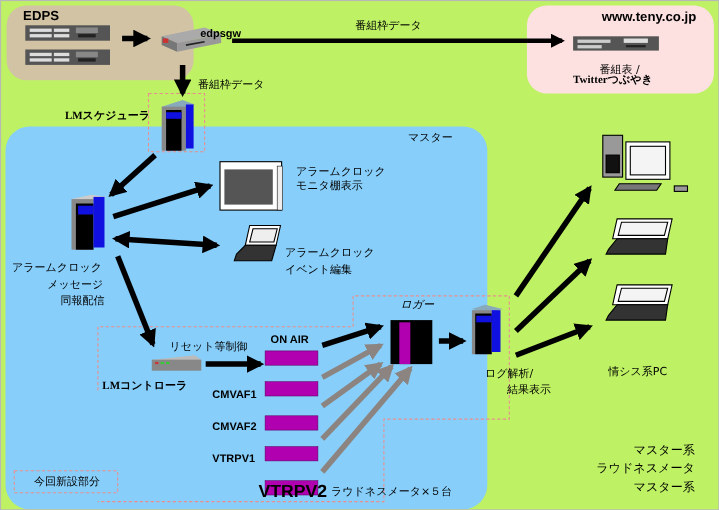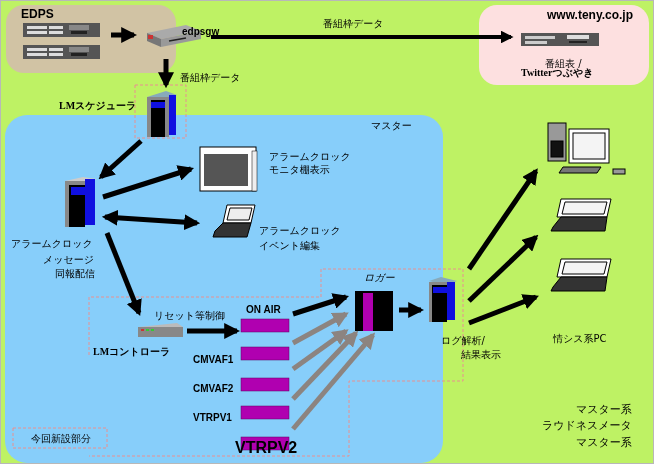--- a/index.html
+++ b/index.html
@@ -189,20 +189,21 @@
   <div class="lbl" style="left:10px;top:236px;">アラームクロック</div>
   <div class="lbl" style="left:42px;top:252px;">メッセージ</div>
   <div class="lbl" style="left:54px;top:266px;">同報配信</div>
   <div class="lbl" style="left:153px;top:308px;">リセット等制御</div>
   <div class="lbl serif" style="left:92px;top:344px;font-size:10px;">LMコントローラ</div>
   <div class="lbl bold" style="left:245px;top:302px;font-size:10px;">ON AIR</div>
   <div class="lbl bold" style="left:192px;top:352px;font-size:10px;">CMVAF1</div>
   <div class="lbl bold" style="left:192px;top:381px;font-size:10px;">CMVAF2</div>
   <div class="lbl bold" style="left:192px;top:410px;font-size:10px;">VTRPV1</div>
   <div class="lbl bold" style="left:192px;top:440px;font-size:16px;margin-left:42px;">VTRPV2</div>
+  <div class="lbl" style="left:300px;top:440px;">ラウドネスメータ×５台</div>
   <div class="lbl" style="left:363px;top:270px;font-style:italic;">ロガー</div>
   <div class="lbl" style="left:440px;top:333px;">ログ解析/</div>
   <div class="lbl" style="left:424px;top:347px;margin-left:36px;">結果表示</div>
   <div class="lbl" style="left:552px;top:331px;">情シス系PC</div>
   <div class="lbl" style="left:30px;top:431px;">今回新設部分</div>
   <div class="lbl" style="left:575px;top:402px;font-size:11px;">マスター系</div>
   <div class="lbl" style="left:541px;top:418px;font-size:11px;">ラウドネスメータ</div>
   <div class="lbl" style="left:575px;top:435px;font-size:11px;">マスター系</div>
 </div>
 

